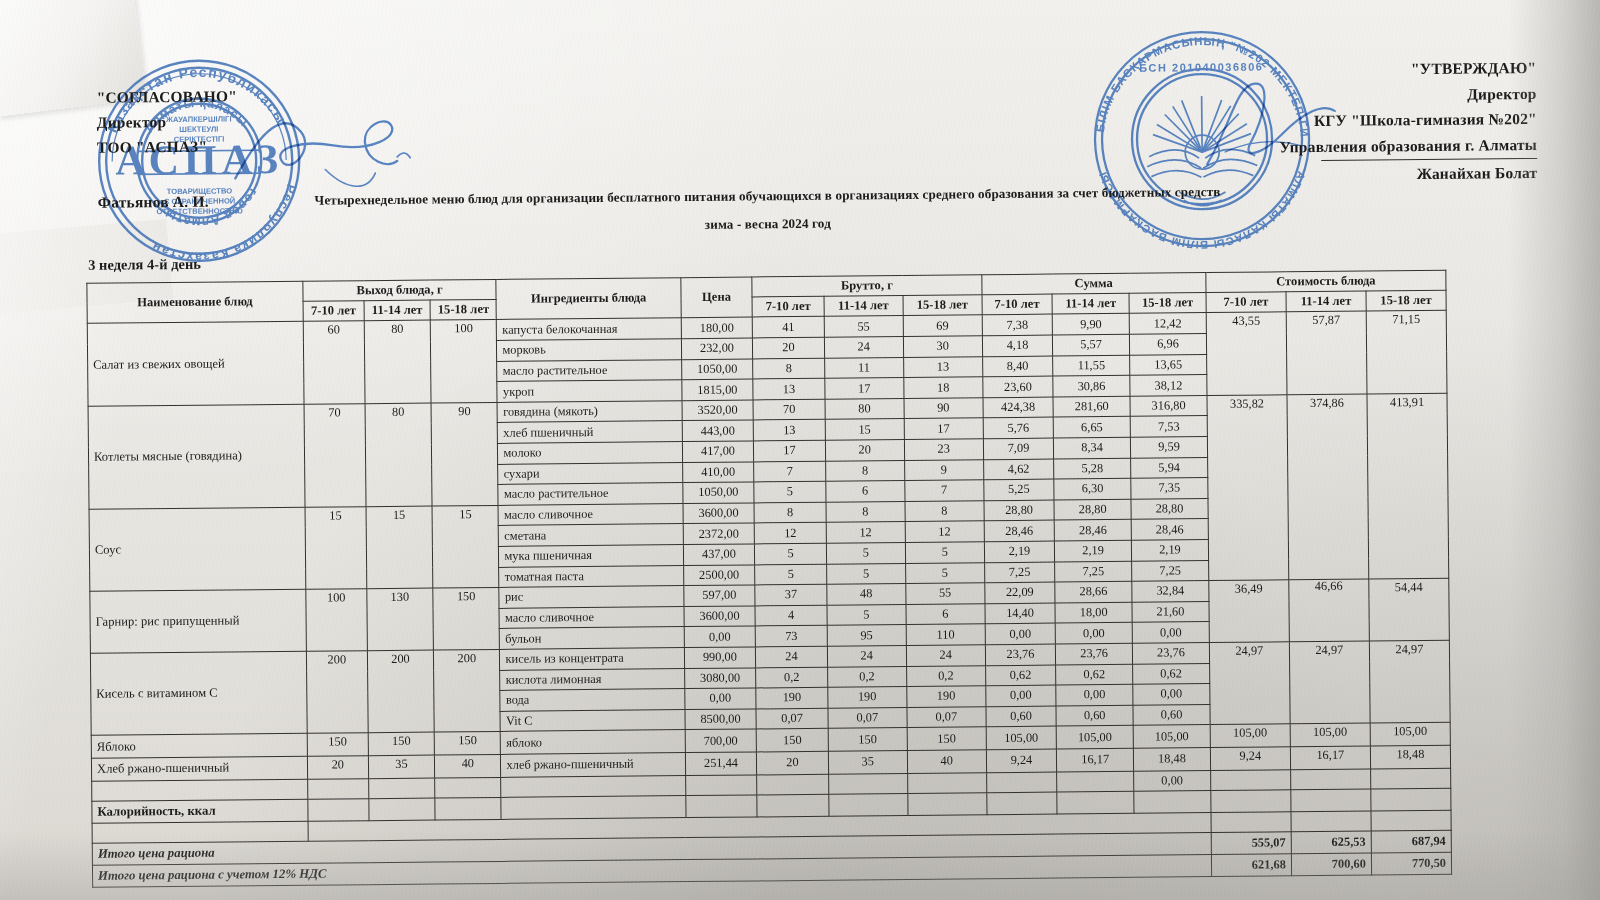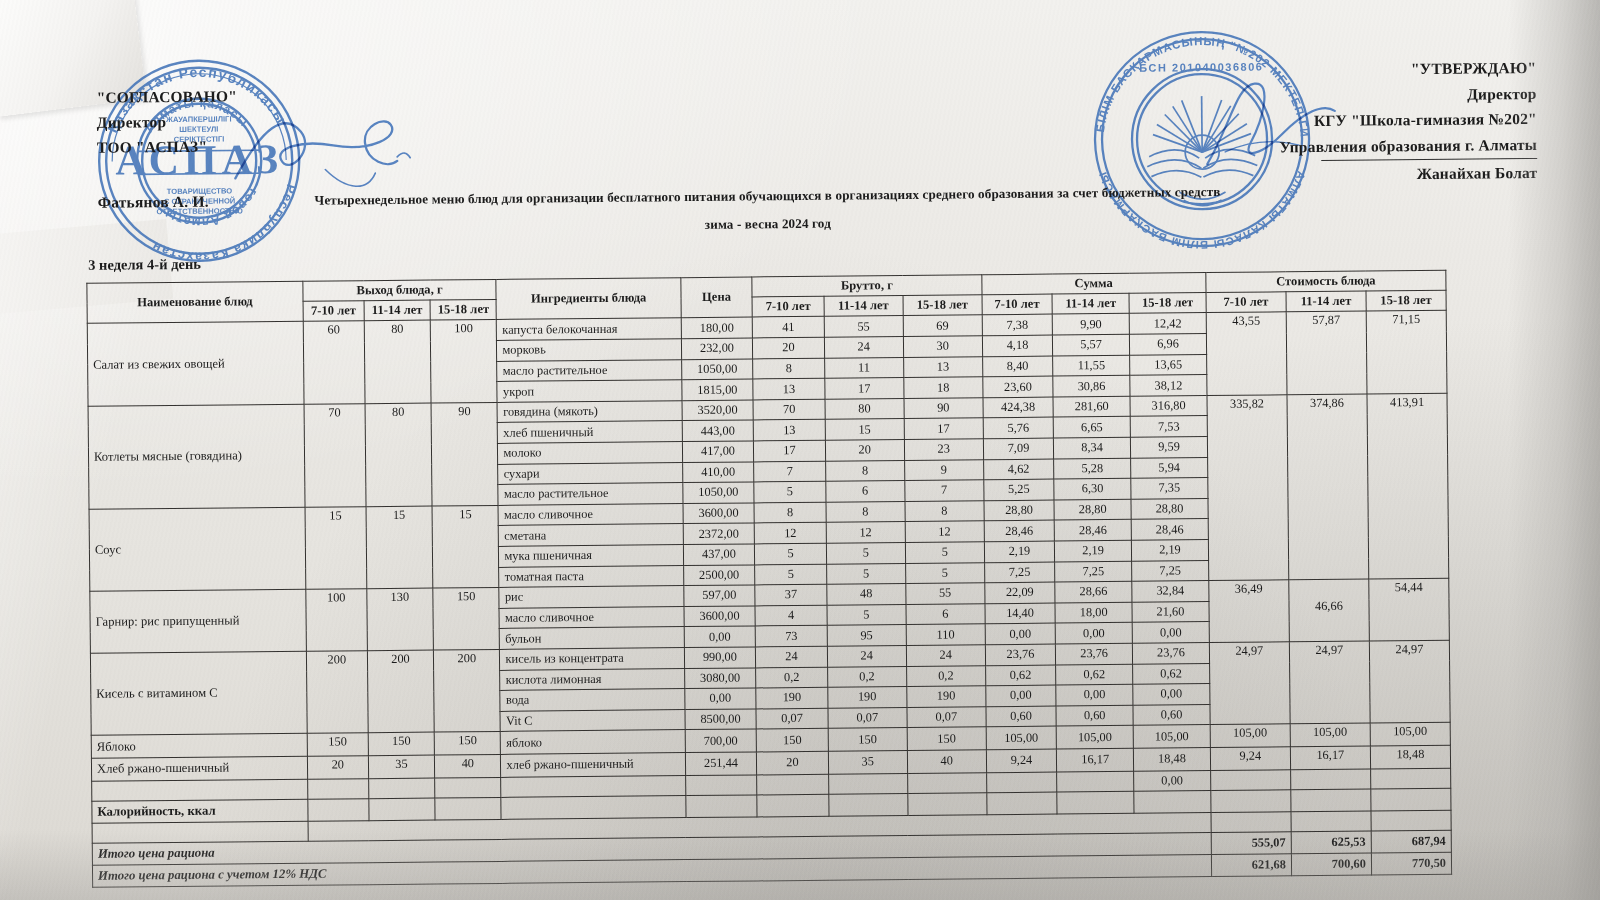--- a/index.html
+++ b/index.html
@@ -447,21 +447,21 @@
             <td rowspan="3" style="vertical-align: top; padding-top: 2px;">150</td>
             <td class="l">рис</td>
             <td>597,00</td>
             <td>37</td>
             <td>48</td>
             <td>55</td>
             <td>22,09</td>
             <td>28,66</td>
             <td>32,84</td>
             <td rowspan="3" style="vertical-align: top; padding-top: 2px;">36,49</td>
-            <td rowspan="3" style="vertical-align: top; padding-top: 20px;">46,66</td>
+            <td rowspan="3" style="vertical-align: top; padding-top: 0;">46,66</td>
             <td rowspan="3" style="vertical-align: top; padding-top: 2px;">54,44</td>
           </tr>
           <tr class="ing">
             <td class="l">масло сливочное</td>
             <td>3600,00</td>
             <td>4</td>
             <td>5</td>
             <td>6</td>
             <td>14,40</td>
             <td>18,00</td>

